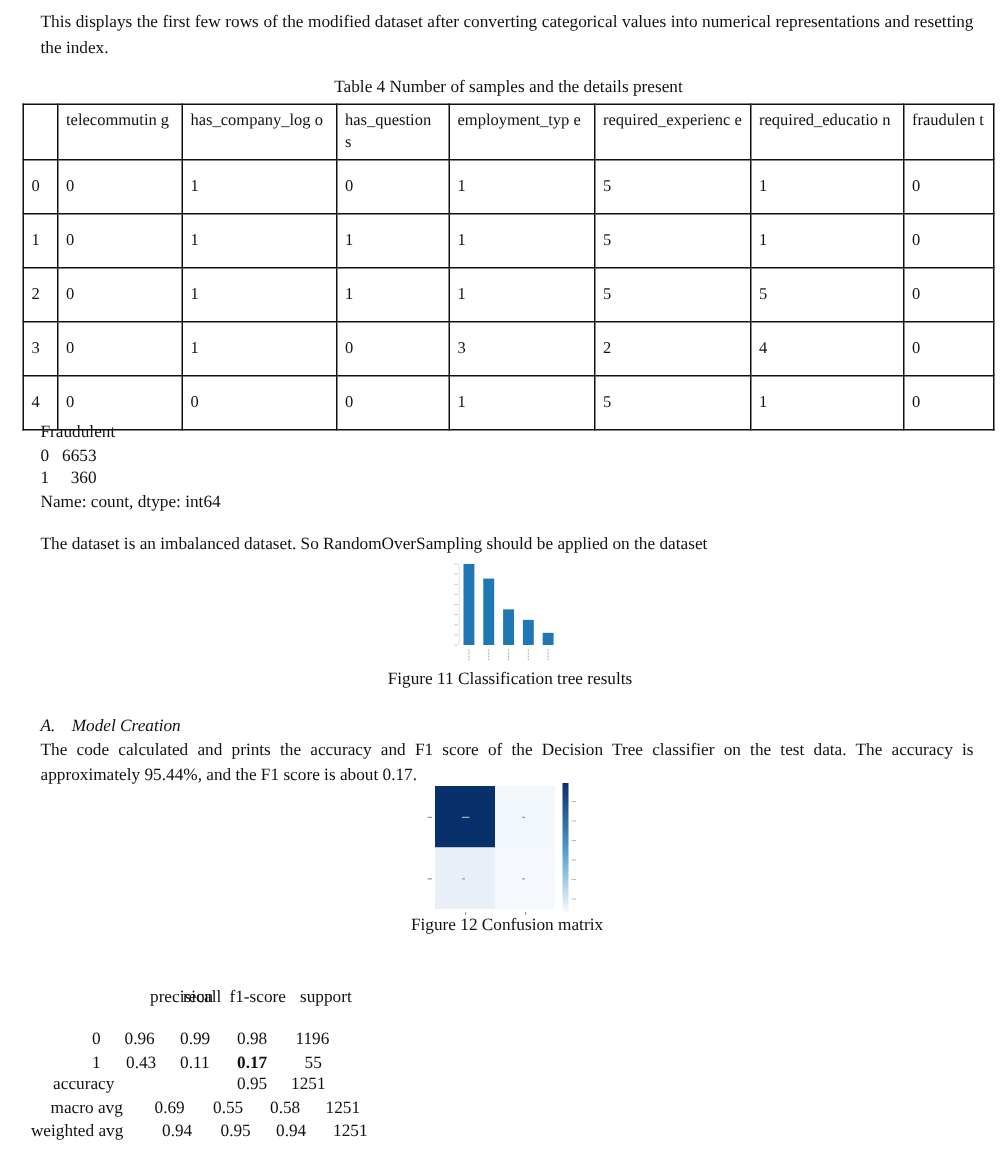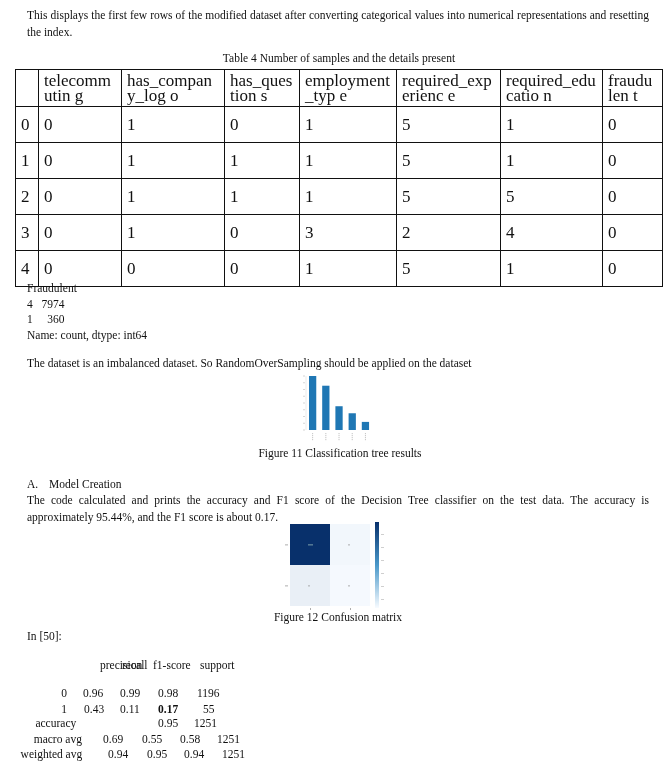--- a/index.html
+++ b/index.html
@@ -6,21 +6,21 @@
   body {
     width: 668px; height: 769px; position: relative; overflow: hidden;
     font-family: "Liberation Serif", "DejaVu Serif", serif;
     color: #111; font-size: 11.5px;
   }
   .abs { position: absolute; }
   .para { left: 27px; width: 622px; line-height: 17px; text-align: justify; text-align-last: left; }
   .caption { text-align: center; width: 668px; left: 0; font-size: 11.5px; }
   table.data {
     position: absolute; left: 15px; top: 69px; border-collapse: collapse;
-    font-size: 17px;
+    font-size: 11px;
   }
   table.data td, table.data th {
     border: 1px solid #111; padding: 3px 5px; vertical-align: top; text-align: left;
     font-weight: normal; line-height: 15px;
   }
   table.data th { height: 28px; word-break: break-all; }
   table.data td { height: 29px; vertical-align: middle; }
   .c0 { width: 12px; } .c1 { width: 72px; } .c2 { width: 92px; } .c3 { width: 64px; }
   .c4 { width: 86px; } .c5 { width: 93px; } .c6 { width: 91px; } .c7 { width: 49px; }
   .mono-line { line-height: 15.5px; font-size: 11.5px; }
@@ -95,21 +95,21 @@
         <td class="c4">1</td>
         <td class="c5">5</td>
         <td class="c6">1</td>
         <td class="c7">0</td>
       </tr>
     </tbody>
 </table>
 
 <div class="abs mono-line" style="left:27px; top:281px;">
   <div>Fraudulent</div>
-  <div style="white-space:pre;">4   7974</div>
+  <div style="white-space:pre;">0   6653</div>
   <div style="white-space:pre;">1     360</div>
   <div>Name: count, dtype: int64</div>
 </div>
 
 <div class="abs" style="left:27px; top:357px;">The dataset is an imbalanced dataset. So RandomOverSampling should be applied on the dataset</div>
 
 <svg class="abs" id="bar-chart" style="left:296px; top:372px;" width="80" height="72">
     <line x1="10" x2="10" y1="4" y2="58" stroke="#ddd" stroke-width="0.6"></line>
     <line x1="7" x2="9" y1="58" y2="58" stroke="#bbb" stroke-width="0.6"></line>
     <line x1="7" x2="9" y1="51.25" y2="51.25" stroke="#bbb" stroke-width="0.6"></line>
@@ -126,21 +126,21 @@
     <line x1="29.83" x2="29.83" y1="61" y2="69" stroke="#aaa" stroke-width="0.7" stroke-dasharray="1.2,0.8"></line>
     <rect x="39.4" y="34.239999999999995" width="7.26" height="23.76" fill="#1f77b4"></rect>
     <line x1="43.03" x2="43.03" y1="61" y2="69" stroke="#aaa" stroke-width="0.7" stroke-dasharray="1.2,0.8"></line>
     <rect x="52.599999999999994" y="41.260000000000005" width="7.26" height="16.74" fill="#1f77b4"></rect>
     <line x1="56.23" x2="56.23" y1="61" y2="69" stroke="#aaa" stroke-width="0.7" stroke-dasharray="1.2,0.8"></line>
     <rect x="65.8" y="49.9" width="7.26" height="8.1" fill="#1f77b4"></rect>
     <line x1="69.42999999999999" x2="69.42999999999999" y1="61" y2="69" stroke="#aaa" stroke-width="0.7" stroke-dasharray="1.2,0.8"></line>
   </svg>
 <div class="abs caption" style="top:447px; left:6px;">Figure 11 Classification tree results</div>
 
-<div class="abs" style="left:27px; top:478px; ">
+<div class="abs" style="left:27px; top:478px; font-style:italic;">
   <span>A.</span>
   <span style="margin-left:8px;">Model Creation</span>
 </div>
 <div class="abs para" style="top:492px;">The code calculated and prints the accuracy and F1 score of the Decision Tree classifier on the test data. The accuracy is approximately 95.44%, and the F1 score is about 0.17.</div>
 
 <svg class="abs" id="heatmap" style="left:280px; top:520px;" width="105" height="90">
     <rect x="10" y="4" width="40" height="41" fill="rgb(8,48,107)"></rect>
     <rect x="28" y="24.5" width="5" height="0.8" fill="#9bb"></rect>
     <rect x="50" y="4" width="40" height="41" fill="rgb(242,247,252)"></rect>
     <rect x="68" y="24.5" width="2" height="0.8" fill="#999"></rect>
@@ -163,21 +163,20 @@
     <rect x="101" y="14" width="3" height="0.7" fill="#bbb"></rect>
     <rect x="101" y="27" width="3" height="0.7" fill="#bbb"></rect>
     <rect x="101" y="40" width="3" height="0.7" fill="#bbb"></rect>
     <rect x="101" y="53" width="3" height="0.7" fill="#bbb"></rect>
     <rect x="101" y="66" width="3" height="0.7" fill="#bbb"></rect>
     <rect x="101" y="79" width="3" height="0.7" fill="#bbb"></rect>
   </svg>
 <div class="abs caption" style="top:611px; left:4px;">Figure 12 Confusion matrix</div>
 
 <div class="abs" style="left:27px; top:629px; line-height:15px;">
-  <div>In [50]:</div>
 </div>
 
 <div id="report">
   <span class="report-row" style="left:84px; top:659px;padding-left:16px;">precision</span>
   <span class="report-row" style="left:122px; top:659px;">recall</span>
   <span class="report-row" style="left:153px; top:659px;">f1-score</span>
   <span class="report-row" style="left:200px; top:659px;">support</span>
 <span class="report-row" style="top: 687px; left: 61.3px;">0</span>
     <span class="report-row" style="top: 687px; left: 83px;">0.96</span>
     <span class="report-row" style="top: 687px; left: 120px;">0.99</span>

